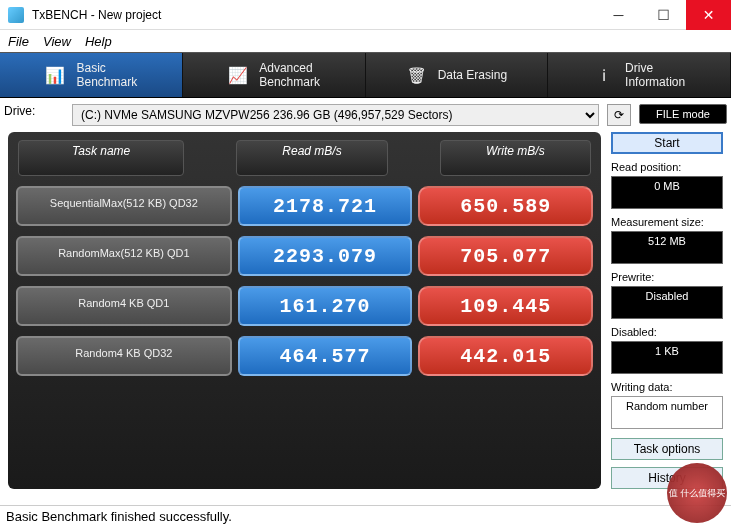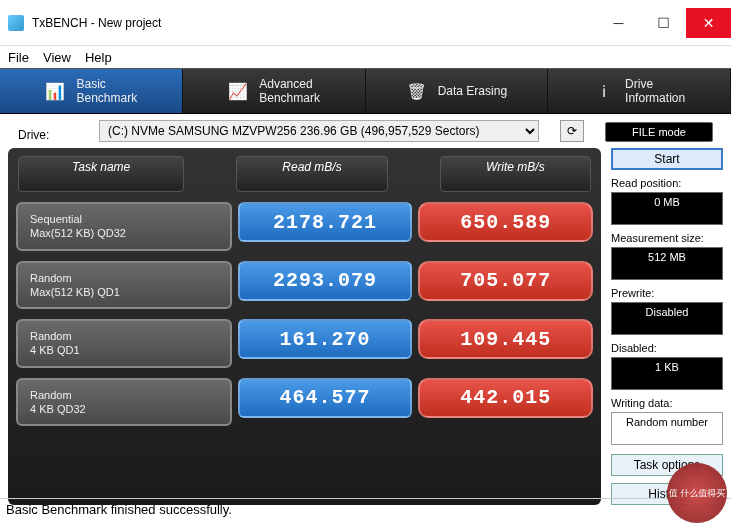--- a/index.html
+++ b/index.html
@@ -1,56 +1,56 @@
 <!DOCTYPE html>
 <html><head>
 <meta charset="utf-8">
 <style>
 * { box-sizing: border-box; margin: 0; padding: 0; font-family: "Segoe UI", Tahoma, sans-serif; }
 body { width: 731px; height: 527px; background: #fff; overflow: hidden; position: relative; }
 
-.titlebar { height: 46px; display: flex; align-items: center; border-bottom: 1px solid #ddd; }
+.titlebar { height: 30px; display: flex; align-items: center; border-bottom: 1px solid #ddd; }
 .titlebar .icon { width: 16px; height: 16px; margin: 0 8px; background: linear-gradient(135deg,#6cf,#39c); border-radius: 2px; }
 .titlebar .title { font-size: 12px; flex: 1; }
 .titlebar .win-btn { width: 45px; height: 30px; display: flex; align-items: center; justify-content: center; font-size: 14px; color: #333; }
 .titlebar .win-btn.close { background: #e81123; color: #fff; }
 
-.menubar { height: 22px; display: flex; gap: 14px; padding: 0 8px; font-size: 13px; align-items: center; }
+.menubar { height: 22px; display: flex; gap: 14px; padding: 0 8px; font-size: 13px; align-items: center; font-style: italic; }
 
 .tabs { height: 46px; background: linear-gradient(#3a3a3a,#1e1e1e); display: flex; border-top: 1px solid #555; border-bottom: 1px solid #000; }
 .tab { flex: 1; display: flex; align-items: center; justify-content: center; gap: 10px; color: #eee; font-size: 12px; border-right: 1px solid #111; position: relative; }
 .tab.active { background: linear-gradient(#2b6cb8,#1a4a86); }
 .tab .ticon { width: 22px; height: 22px; display: flex; align-items: center; justify-content: center; font-size: 16px; }
 
-.driverow { display: flex; align-items: flex-end; padding: 6px 18px; gap: 21px; font-size: 12px; }
+.driverow { display: flex; align-items: flex-start; padding: 6px 4px; gap: 8px; font-size: 12px; }
 .driverow .lbl { width: 60px; }
 .driverow select { flex: 1; height: 22px; font-size: 12px; border: 1px solid #aaa; padding: 0 4px; }
 .driverow .refresh { width: 24px; height: 22px; border: 1px solid #999; background: #eee; display: flex; align-items: center; justify-content: center; }
-.filemode { background: #000; color: #fff; width: 108px; height: 20px; font-size: 11px; display: flex; align-items: center; justify-content: center; border: 1px solid #666; border-radius: 2px; }
+.filemode { background: #000; color: #fff; width: 88px; height: 20px; font-size: 11px; display: flex; align-items: center; justify-content: center; border: 1px solid #666; border-radius: 2px; }
 
 .main { display: flex; padding: 0 8px; gap: 10px; }
 .bench { flex: 1; background: linear-gradient(#333,#1a1a1a); border-radius: 6px; padding: 8px; }
 .head { display: flex; height: 36px; color: #fff; font-size: 12px; gap: 48px; }
 .head div { flex: 1; text-align: center; background: linear-gradient(#444,#222); border: 1px solid #555; border-radius: 4px; margin: 0 2px; line-height: 20px; font-style: italic; }
 .head div:first-child { flex: 1.1; }
 
 .row { display: flex; gap: 6px; margin-top: 10px; }
-.task { flex: 1.1; background: linear-gradient(#6a6a6a,#4a4a4a); border: 2px solid #888; border-radius: 6px; color: #eee; font-size: 11px; padding: 8px 12px; line-height: 1.3; display: flex; flex-direction: column; justify-content: center; }
+.task { flex: 1.1; background: linear-gradient(#6a6a6a,#4a4a4a); border: 2px solid #888; border-radius: 6px; color: #eee; font-size: 11px; padding: 8px 12px; line-height: 1.3; display: flex; flex-direction: row; justify-content: center; }
 .val { flex: 1; border-radius: 6px; display: flex; align-items: center; justify-content: center; font-family: "Courier New", monospace; font-size: 20px; font-weight: bold; color: #fff; letter-spacing: 1px; border: 2px solid rgba(255,255,255,.3); height: 40px; }
 .read { background: linear-gradient(#4a9ae8,#1f6cc0); }
 .write { background: linear-gradient(#e8524a,#c02f1f); border-radius: 10px; }
 
 .side { width: 112px; display: flex; flex-direction: column; gap: 3px; font-size: 11px; }
 .side .btn { height: 22px; border: 1px solid #7a9; background: #e8f0f8; font-size: 12px; }
 .side .btn.start { border: 2px solid #3a7ac8; background: #dceafc; }
 .side .slabel { font-size: 11px; margin-top: 4px; }
 .side .sval { background: #000; color: #fff; text-align: center; height: 33px; line-height: 18px; border: 1px solid #666; font-size: 11px; }
 .side .sval.white { background: #fff; color: #000; border: 1px solid #999; }
 
-.status { position: absolute; bottom: 7px; left: 0; right: 0; height: 22px; padding: 0 6px; font-size: 13px; line-height: 22px; border-top: 1px solid #ccc; }
+.status { position: absolute; bottom: 0; left: 0; right: 0; height: 22px; padding: 0 6px; font-size: 13px; line-height: 22px; border-top: 1px solid #ccc; }
 
 .watermark { position: absolute; right: 4px; bottom: 4px; width: 60px; height: 60px; border-radius: 50%; background: radial-gradient(#c44,#822); color: #fff; font-size: 9px; display: flex; align-items: center; justify-content: center; text-align: center; opacity: .95; }
 </style>
 </head>
 <body>
 
 <div class="titlebar">
   <div class="icon"></div>
   <div class="title">TxBENCH - New project</div>
   <div class="win-btn">─</div>

